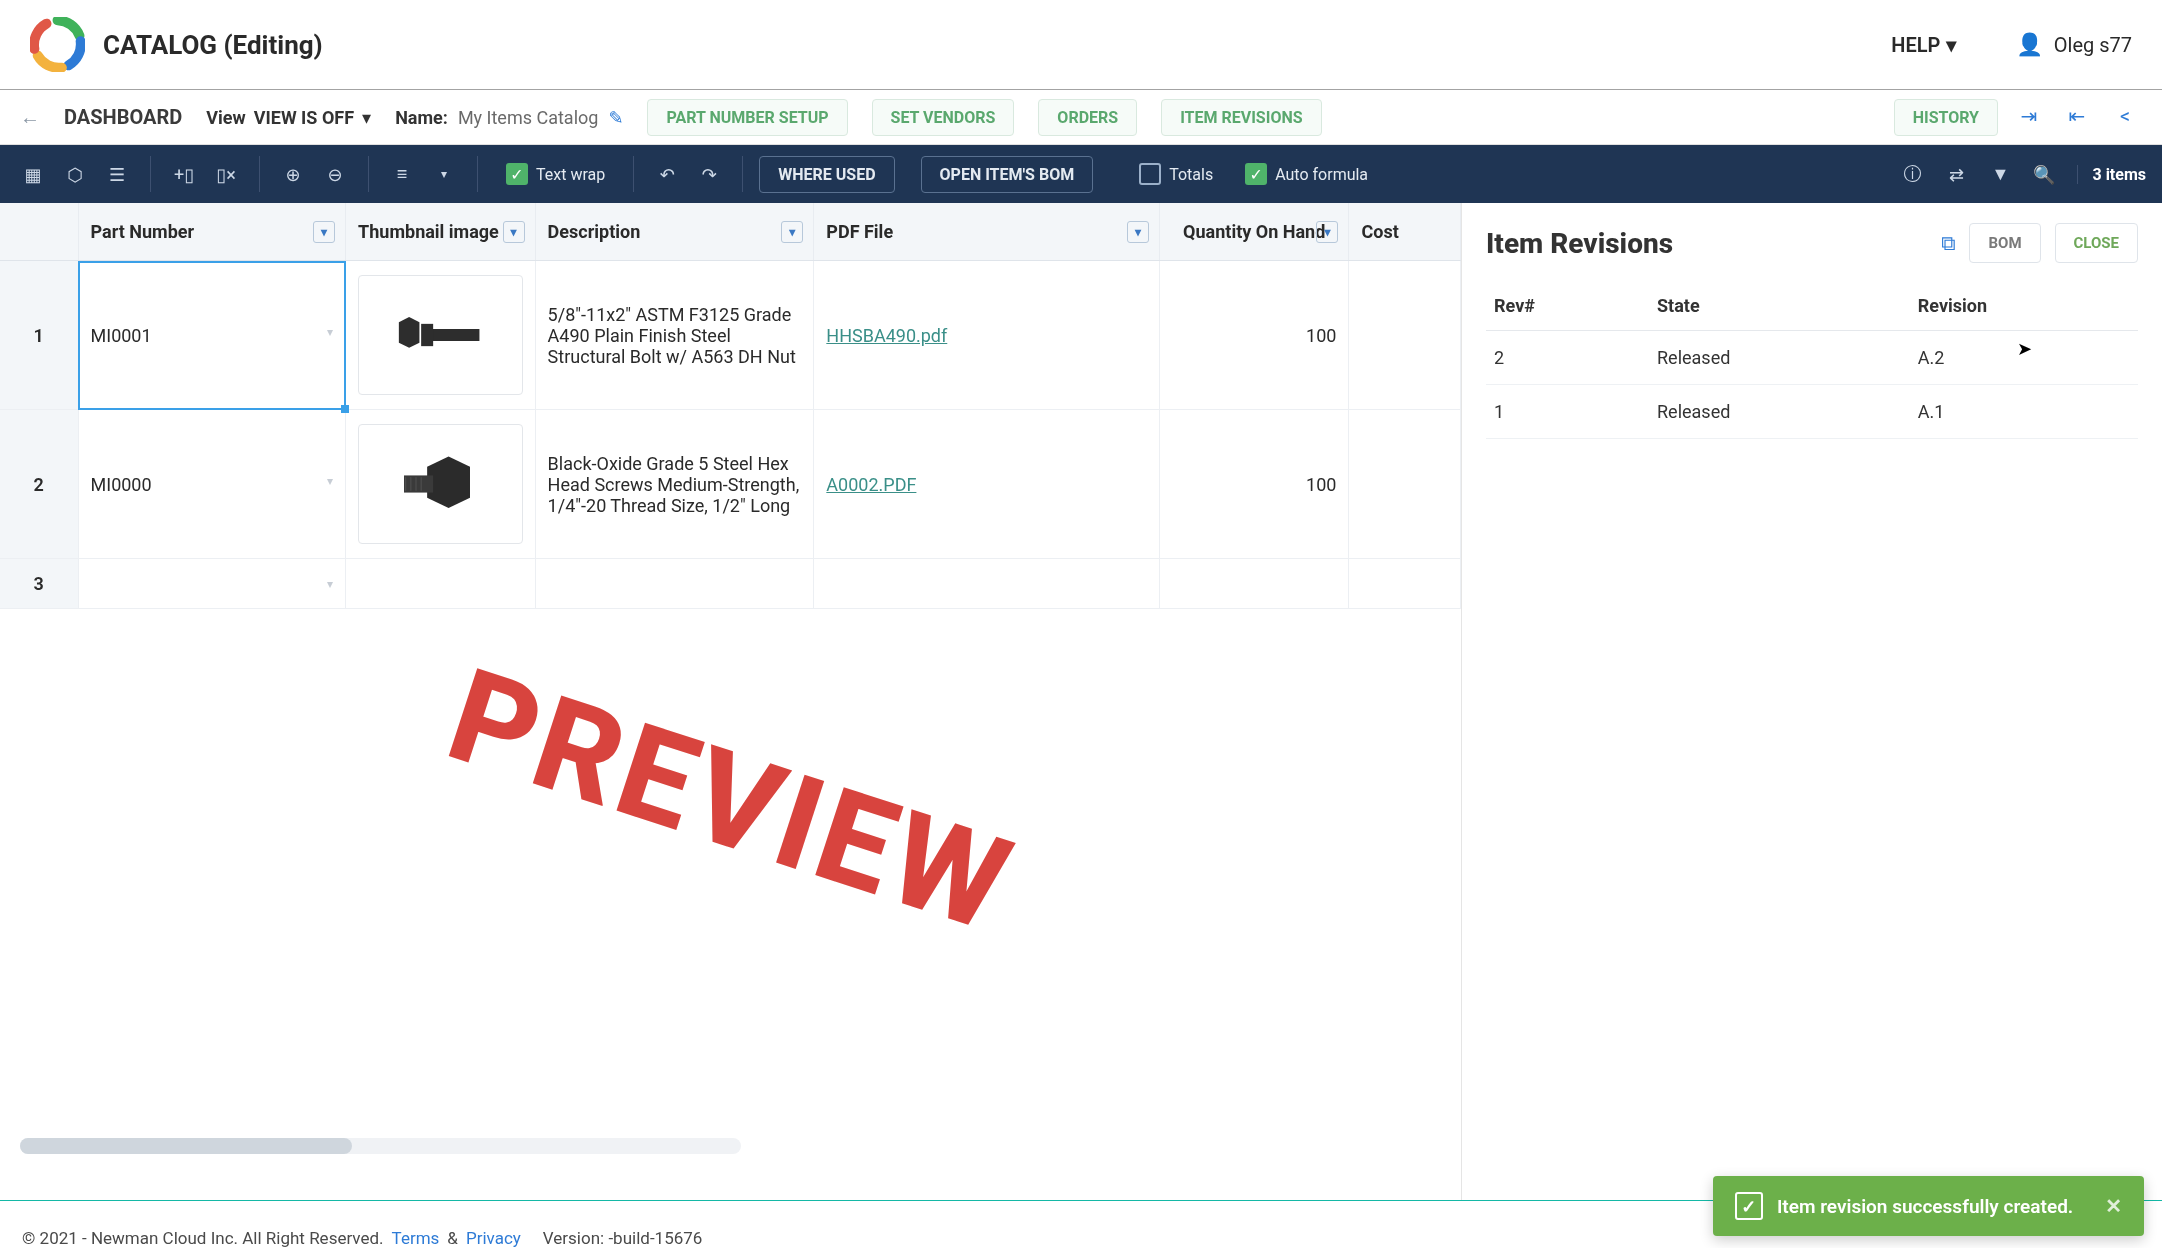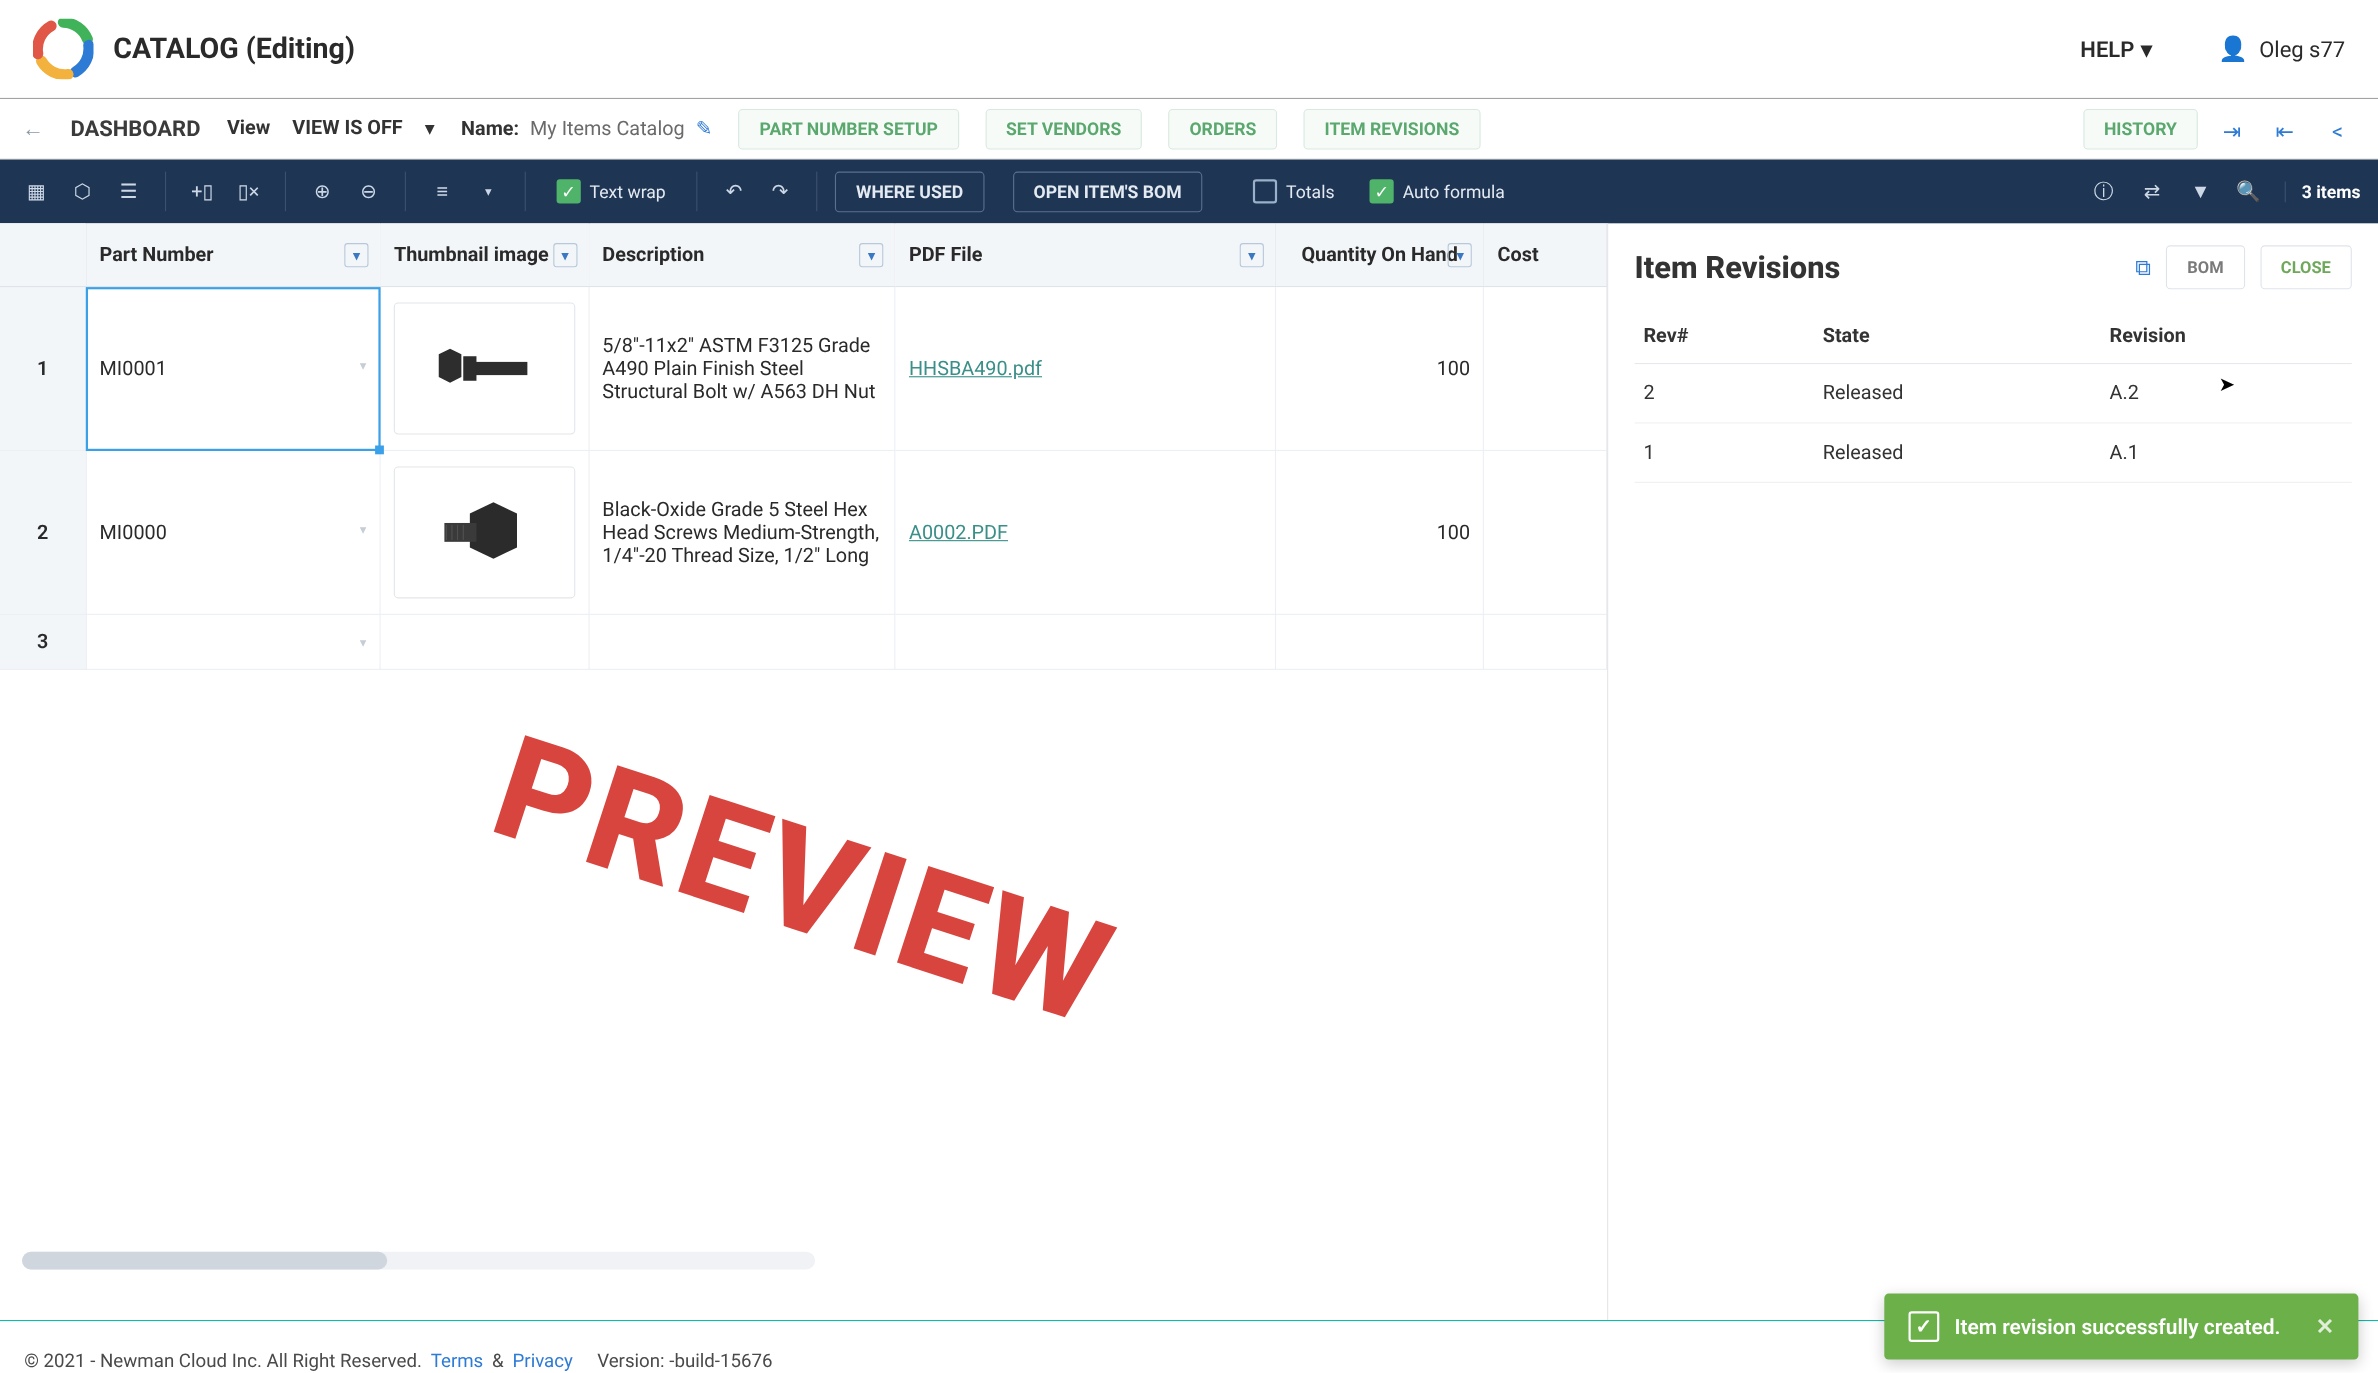--- a/index.html
+++ b/index.html
@@ -75,21 +75,21 @@
     border: 1px solid #d9e9df;
     background: #f6fbf8;
     color: #5aa86e;
     font-weight: 700;
     font-size: 16px;
     padding: 8px 18px;
     border-radius: 4px;
     cursor: pointer;
   }
   .subnav-left { display:flex; align-items:center; gap: 24px; flex-wrap: nowrap; }
-  .subnav-right { margin-left:auto; display:flex; align-items:flex-end; gap: 14px; padding-left: 36px; }
+  .subnav-right { margin-left:auto; display:flex; align-items:flex-start; gap: 14px; padding-left: 36px; }
   .icon-btn-sq {
     width: 34px; height: 34px; display:flex; align-items:center; justify-content:center;
     color: #2e7bd6; cursor:pointer; font-size:20px;
   }
 
   
   .toolbar {
     background: #1f3554;
     color: #e4eaf1;
     height: 58px;
@@ -294,21 +294,21 @@
       <span style="font-size:22px">👤</span>
       <span>Oleg s77</span>
     </div>
   </div>
 </div>
 
 <div class="subnav">
   <div class="subnav-left">
     <span class="back">←</span>
     <span class="dashboard">DASHBOARD</span>
-    <span style="display:flex;gap:20px">
+    <span style="display:flex;align-items:center;gap:8px">
       <span class="view-label">View</span>
       <span class="view-val">VIEW IS OFF</span>
       <span>▾</span>
     </span>
     <span style="display:flex;align-items:center;gap:10px">
       <span class="name-label">Name:</span>
       <span class="name-val">My Items Catalog</span>
       <span class="edit-icon">✎</span>
     </span>
     <span class="pill">PART NUMBER SETUP</span>

